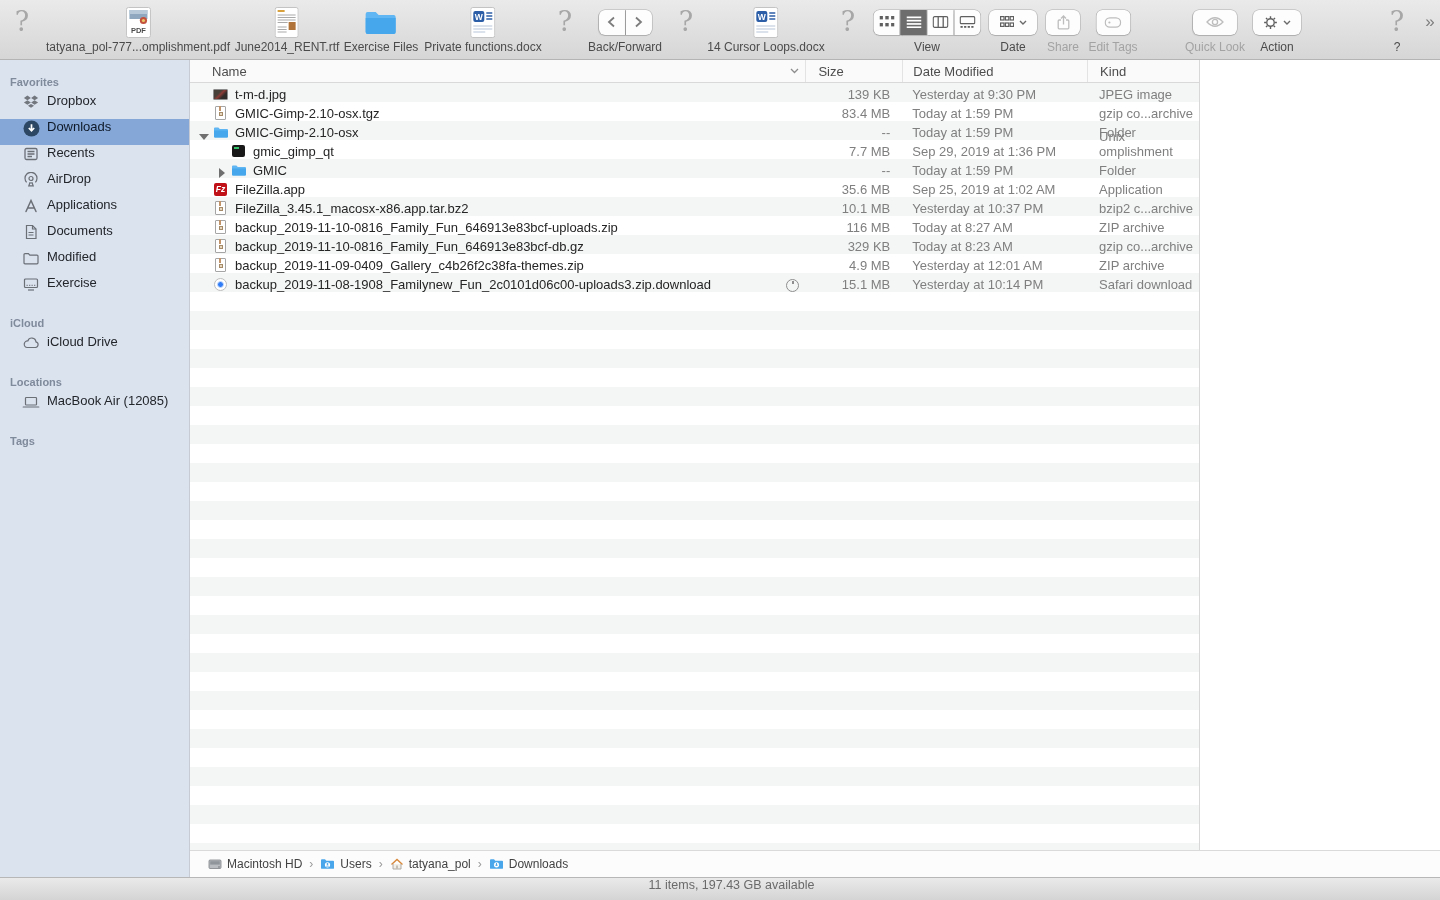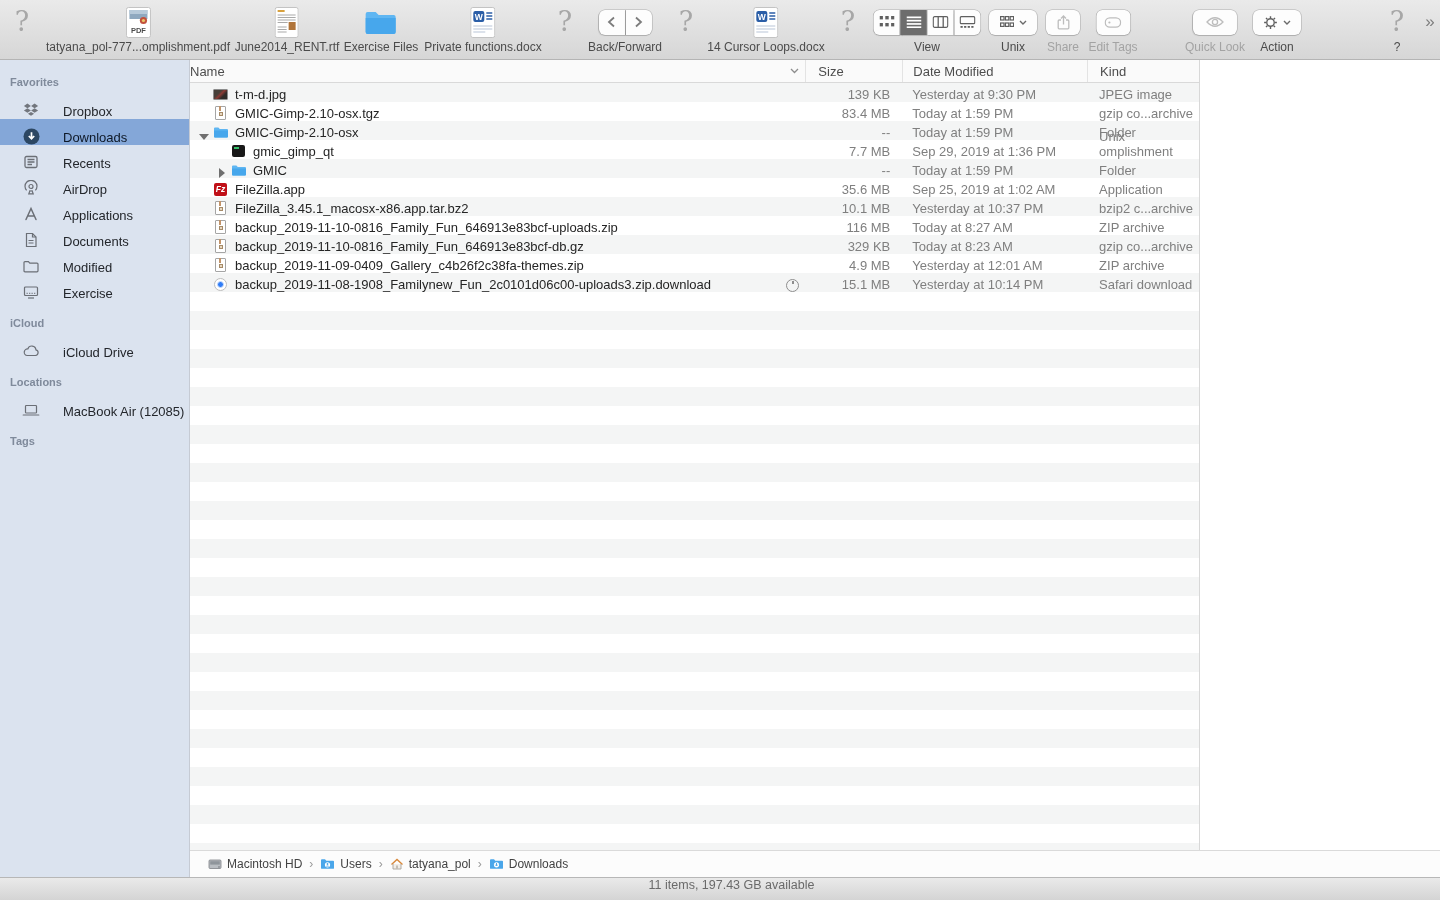--- a/index.html
+++ b/index.html
@@ -25,32 +25,32 @@
   .seg.sel { background:#6d6d6d; }
   .chev-dn { margin-left:5px; }
   .overflow-chev { font-size:17px; color:#7e7e7e; letter-spacing:-2px; }
 
   
   .main { flex:0 0 817px; height:817px; display:flex; }
 
   
   .sidebar { width:190px; flex:0 0 190px; background:#dbe3ef; border-right:1px solid #c6cbd4; padding-top:8px; overflow:hidden; }
   .sb-head { font-size:11px; font-weight:bold; color:#7f8a9b; padding:8px 0 5px 10px; }
-  .sb-item { height:26px; display:flex; align-items:flex-end; padding-left:22px; cursor:default;gap:16px; }
+  .sb-item { height:26px; display:flex; align-items:flex-start; padding-left:22px; cursor:default; }
   .sb-item.sel { background:#84a7d8; }
   .sb-ico { width:18px; height:18px; display:flex; align-items:center; justify-content:center; margin-right:7px; flex:0 0 18px; }
   .sb-label { font-size:13px; color:#23262b; }
   .sb-item.sel .sb-label { color:#0e1826; }
 
   
   .content { flex:1; display:flex; flex-direction:column; background:#fff; }
   .list-wrap { width:1010px; height:790px; border-right:1px solid #d8d8d8; display:flex; flex-direction:column; }
   .list-header { height:23px; flex:0 0 23px; background:#fafafa; border-bottom:1px solid #d9d9d9; display:flex; font-size:13px; color:#4d4d4d; }
   .lh-cell { display:flex; align-items:center; }
-  .lh-name { width:616px; }
+  .lh-name { width:616px; padding-left:22px; }
   .lh-size { width:97px; padding-left:12px; border-left:1px solid #e3e3e3; }
   .lh-date { width:185px; padding-left:10px; border-left:1px solid #e3e3e3; }
   .lh-kind { width:112px; padding-left:12px; border-left:1px solid #e3e3e3; }
   .sortchev { margin-left:auto; margin-right:6px; display:flex; }
 
   .list-body { flex:1; background:repeating-linear-gradient(to bottom,#f4f5f5 0 19px,#ffffff 19px 38px); }
   .row { height:19px; display:flex; align-items:center; font-size:13px; }
   .cell { display:flex; align-items:flex-end; height:19px; }
   .c-name { width:616px; padding-left:8px; overflow:hidden; }
   .c-size { width:97px; justify-content:flex-end; padding-right:12px; color:#7f7f7f; }
@@ -257,21 +257,21 @@
                 <rect x="0.6" y="7" width="3.4" height="3.4"></rect>
                 <rect x="5.4" y="7" width="3.4" height="3.4"></rect>
                 <rect x="10.2" y="7" width="3.4" height="3.4"></rect>
               </g>
             </svg>
           <svg class="chev-dn" width="8" height="5">
               <polyline points="1,1 4,4 7,1" stroke="#6a6a6a" stroke-width="1.4" fill="none"></polyline>
             </svg>
         </div>
       </div>
-      <div class="tb-label">Unix</div>
+      <div class="tb-label">Date</div>
     </div>
 
     <div class="tb" style="left:1063px">
       <div class="tb-icon">
         <div class="btn" style="width:34px">
           <svg width="13" height="15">
               <g fill="none" stroke="#bdbdbd" stroke-width="1.3">
                 <path d="M4 5H2.2a1 1 0 0 0-1 1v6.8a1 1 0 0 0 1 1h8.6a1 1 0 0 0 1-1V6a1 1 0 0 0-1-1H9"></path>
                 <path d="M6.5 9.5V1.2M4 3.5 6.5 1 9 3.5"></path>
               </g>

